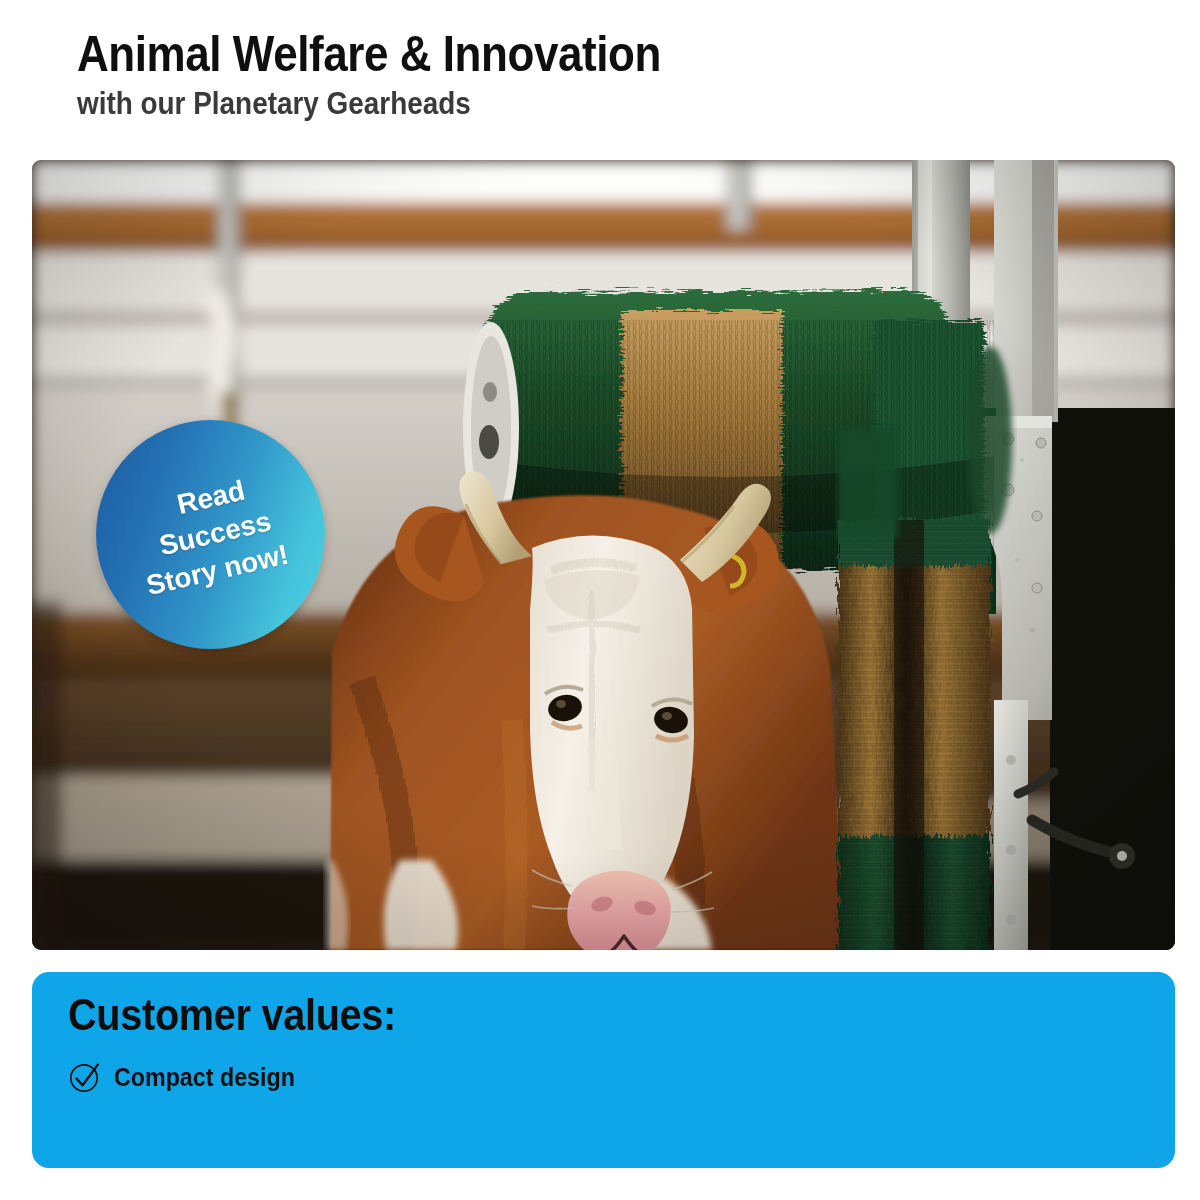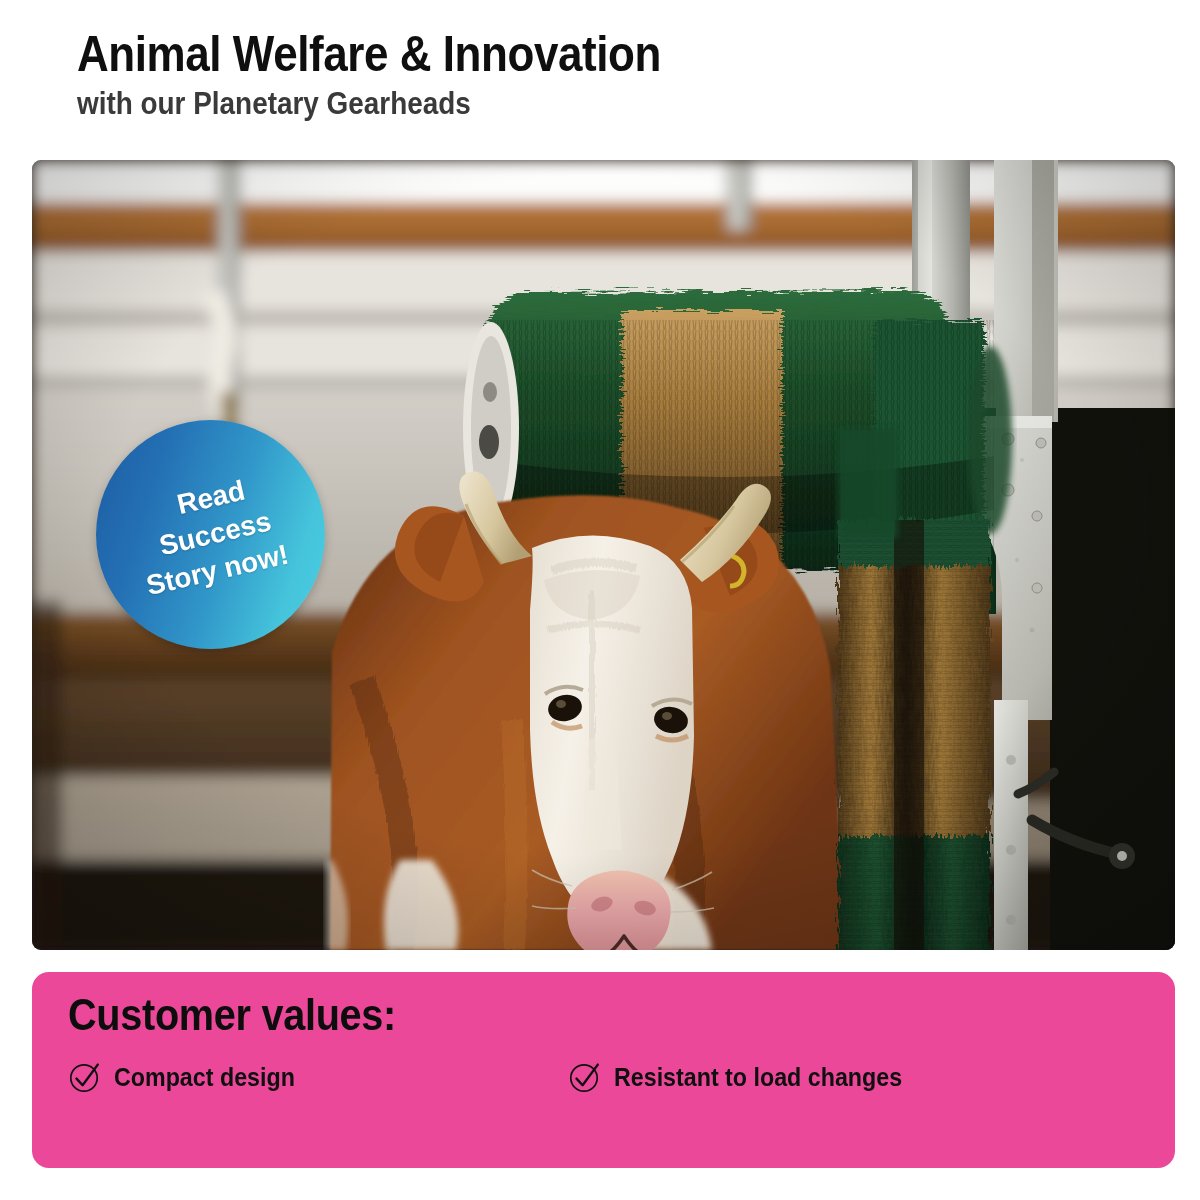--- a/index.html
+++ b/index.html
@@ -76,21 +76,21 @@
   .badge-text span { display: block; }
   .badge-text .l1 { margin-left: 6px; }
   .badge-text .l2 { margin-left: -2px; }
   .badge-text .l3 { margin-left: -14px; }
 
   
   .values {
     position: absolute;
     left: 32px; top: 972px;
     width: 1143px; height: 196px;
-    background: #ec4899;
+    background: #0ea5e9;
     border-radius: 17px;
     padding: 18px 36px 0 36px;
   }
   .values-title {
     font-size: 44px;
     font-weight: 700;
     color: #0d0d0d;
     letter-spacing: -0.3px;
     transform: scaleX(0.9);
     transform-origin: left center;
@@ -468,25 +468,18 @@
 
       <div class="value-item">
         <svg class="check-icon" viewBox="0 0 34 34">
           <circle cx="16" cy="18" r="13.2" fill="none" stroke="#101010" stroke-width="1.7"></circle>
           <path d="M8.5 18.6 L14.6 25.2 L29.8 4.6" fill="none" stroke="#101010" stroke-width="2.4" stroke-linecap="round" stroke-linejoin="round"></path>
         </svg>
         <span class="value-label">Compact design</span>
       </div>
 
 
-      <div class="value-item">
-        <svg class="check-icon" viewBox="0 0 34 34">
-          <circle cx="16" cy="18" r="13.2" fill="none" stroke="#101010" stroke-width="1.7"></circle>
-          <path d="M8.5 18.6 L14.6 25.2 L29.8 4.6" fill="none" stroke="#101010" stroke-width="2.4" stroke-linecap="round" stroke-linejoin="round"></path>
-        </svg>
-        <span class="value-label">Resistant to load changes</span>
-      </div>
 
 
     </div>
   </div>
 
 </div>
 
 </body></html>

